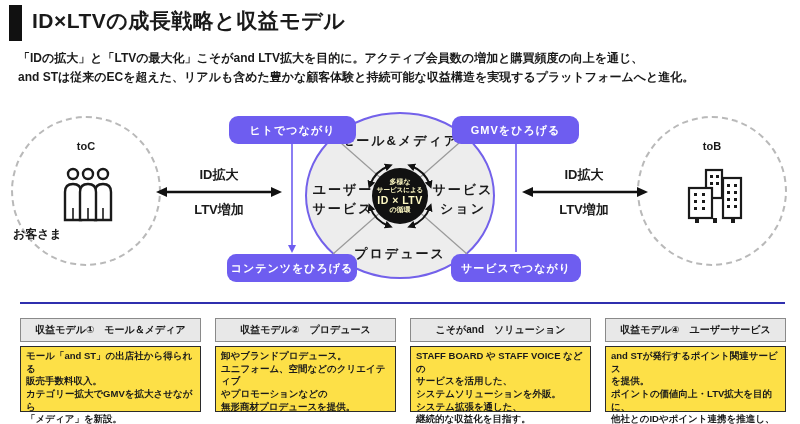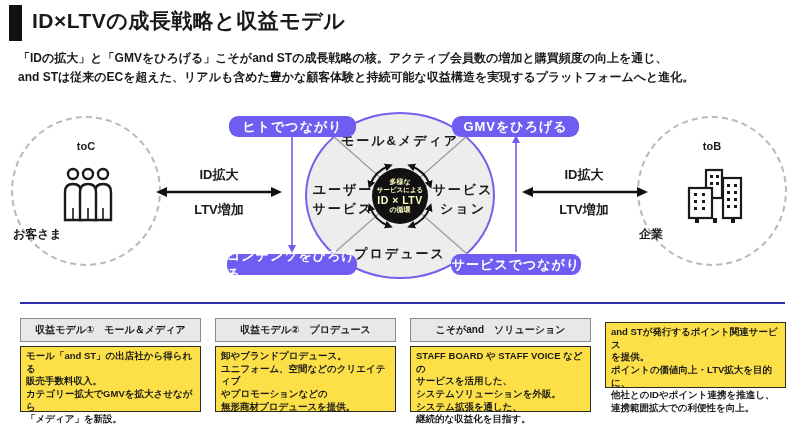--- a/index.html
+++ b/index.html
@@ -33,21 +33,21 @@
   .quad-left{left:293px;top:181px;width:100px;}
   .quad-right{left:413px;top:181px;width:100px;}
   
   .center-circle{left:372px;top:168px;width:56px;height:56px;border-radius:50%;background:#111;
     color:#fef9c3;display:flex;flex-direction:column;align-items:center;justify-content:center;
     text-align:center;font-weight:bold;line-height:1.18;}
   .cc-s{font-size:7px;}
   .cc-xs{font-size:6.5px;}
   .cc-big{font-size:10.5px;letter-spacing:.5px;}
   
-  .pill{height:21px;border-radius:9px;background:#6e5df0;color:#fff;font-size:13px;font-weight:bold;
+  .pill{height:28px;border-radius:9px;background:#6e5df0;color:#fff;font-size:11px;font-weight:bold;
     letter-spacing:1px;display:flex;align-items:center;justify-content:center;z-index:6;}
   .pill-tl{left:229px;top:116px;width:127px;}
   .pill-tr{left:452px;top:116px;width:127px;}
   .pill-bl{left:227px;top:254px;width:130px;}
   .pill-br{left:451px;top:254px;width:130px;}
   
   .diagram-svg{left:0;top:100px;z-index:4;}
   .center-circle{z-index:5;}
   .quad{z-index:5;}
   
@@ -58,21 +58,21 @@
   .model-header{height:24px;background:#e8e8e8;border:1px solid #8a8a8a;box-sizing:border-box;
     display:flex;align-items:center;justify-content:center;font-size:10px;font-weight:bold;}
   .model-body{margin-top:4px;border:1.5px solid #2b2b2b;background:#fde047;box-sizing:border-box;
     height:66px;padding:3px 5px;font-size:9.5px;font-weight:bold;line-height:1.33;white-space:pre-line;}
 </style>
 </head>
 <body>
 
 <div class="abs accent-bar"></div>
 <div class="abs page-title">ID×LTVの成長戦略と収益モデル</div>
-<div class="abs page-subtitle">「IDの拡大」と「GMVをひろげる」こそがand STの成長戦略の核。アクティブ会員数の増加と購買頻度の向上を通じ、
+<div class="abs page-subtitle">「IDの拡大」と「LTVの最大化」こそがand LTV拡大を目的に。アクティブ会員数の増加と購買頻度の向上を通じ、
 and STは従来のECを超えた、リアルも含めた豊かな顧客体験と持続可能な収益構造を実現するプラットフォームへと進化。</div>
 
 <div class="abs side-circle toc-circle">
   <div class="side-label">toC</div>
   <span class="side-icon toc-icon">
     <svg width="58" height="56" viewBox="0 0 58 56">
       <g fill="#fff" stroke="#1a1a1a" stroke-width="2.4">
         <circle cx="14" cy="8" r="5"></circle>
         <path d="M6 54 V26 q0-8 8-8 q8 0 8 8 V54 Z"></path>
         <circle cx="44" cy="8" r="5"></circle>
@@ -117,21 +117,20 @@
         <rect x="11" y="34" width="3" height="3"></rect>
           <rect x="19" y="34" width="3" height="3"></rect>
         <rect x="11" y="41" width="3" height="3"></rect>
           <rect x="19" y="41" width="3" height="3"></rect>
         <rect x="12" y="52" width="4" height="5"></rect>
           <rect x="30" y="52" width="4" height="5"></rect>
           <rect x="48" y="52" width="4" height="5"></rect>
       </g>
     </svg>
   </span>
-  <div class="side-caption">企業</div>
 </div>
 
 <div class="abs metric" style="left:159px;top:166px;">ID拡大</div>
 <div class="abs metric" style="left:159px;top:201px;">LTV増加</div>
 <div class="abs metric" style="left:524px;top:166px;">ID拡大</div>
 <div class="abs metric" style="left:524px;top:201px;">LTV増加</div>
 
 <div class="abs main-ellipse"></div>
 
 <svg class="abs diagram-svg" width="800" height="200" viewBox="0 100 800 200">
@@ -206,18 +205,19 @@
 </div>
 <div class="abs model model-3">
   <div class="model-header">こそがand　ソリューション</div>
   <div class="model-body">STAFF BOARD や STAFF VOICE などの
 サービスを活用した、
 システムソリューションを外販。
 システム拡張を通した、
 継続的な収益化を目指す。</div>
 </div>
 <div class="abs model model-4">
+  <div class="model-header">収益モデル④　ユーザーサービス</div>
   <div class="model-body">and STが発行するポイント関連サービス
 を提供。
 ポイントの価値向上・LTV拡大を目的に、
 他社とのIDやポイント連携を推進し、
 連携範囲拡大での利便性を向上。</div>
 </div>
 
 </body></html>

